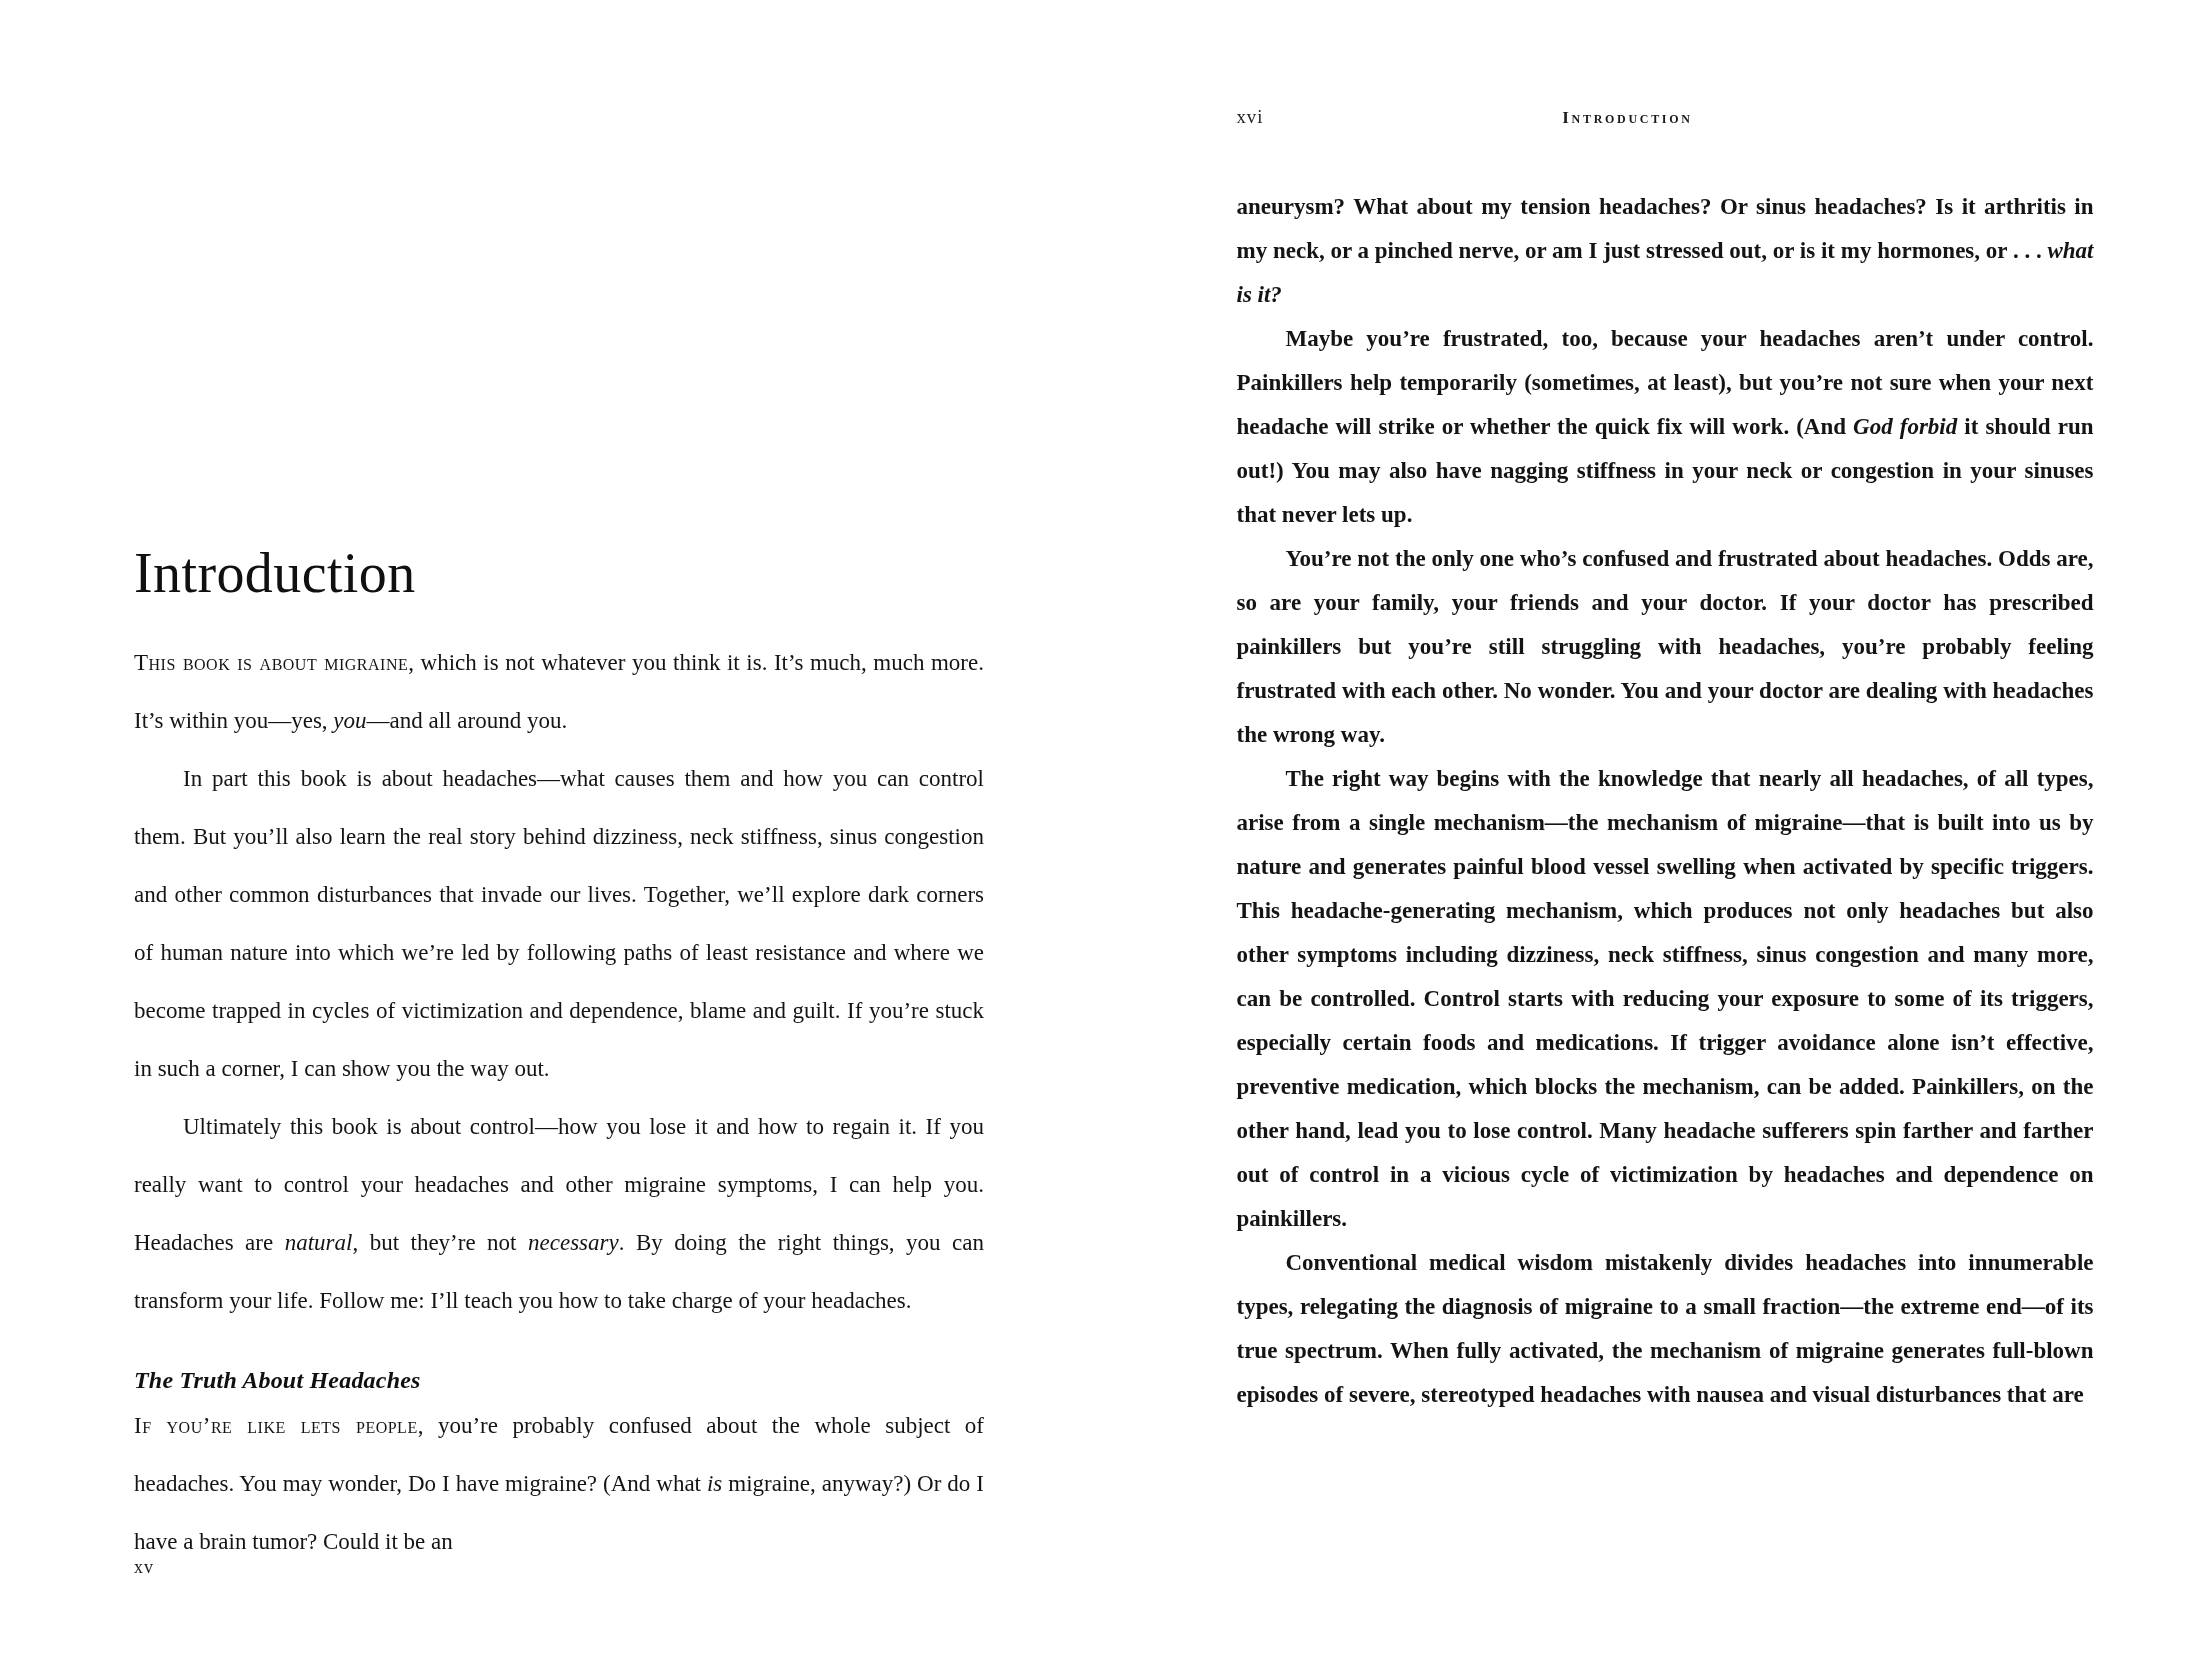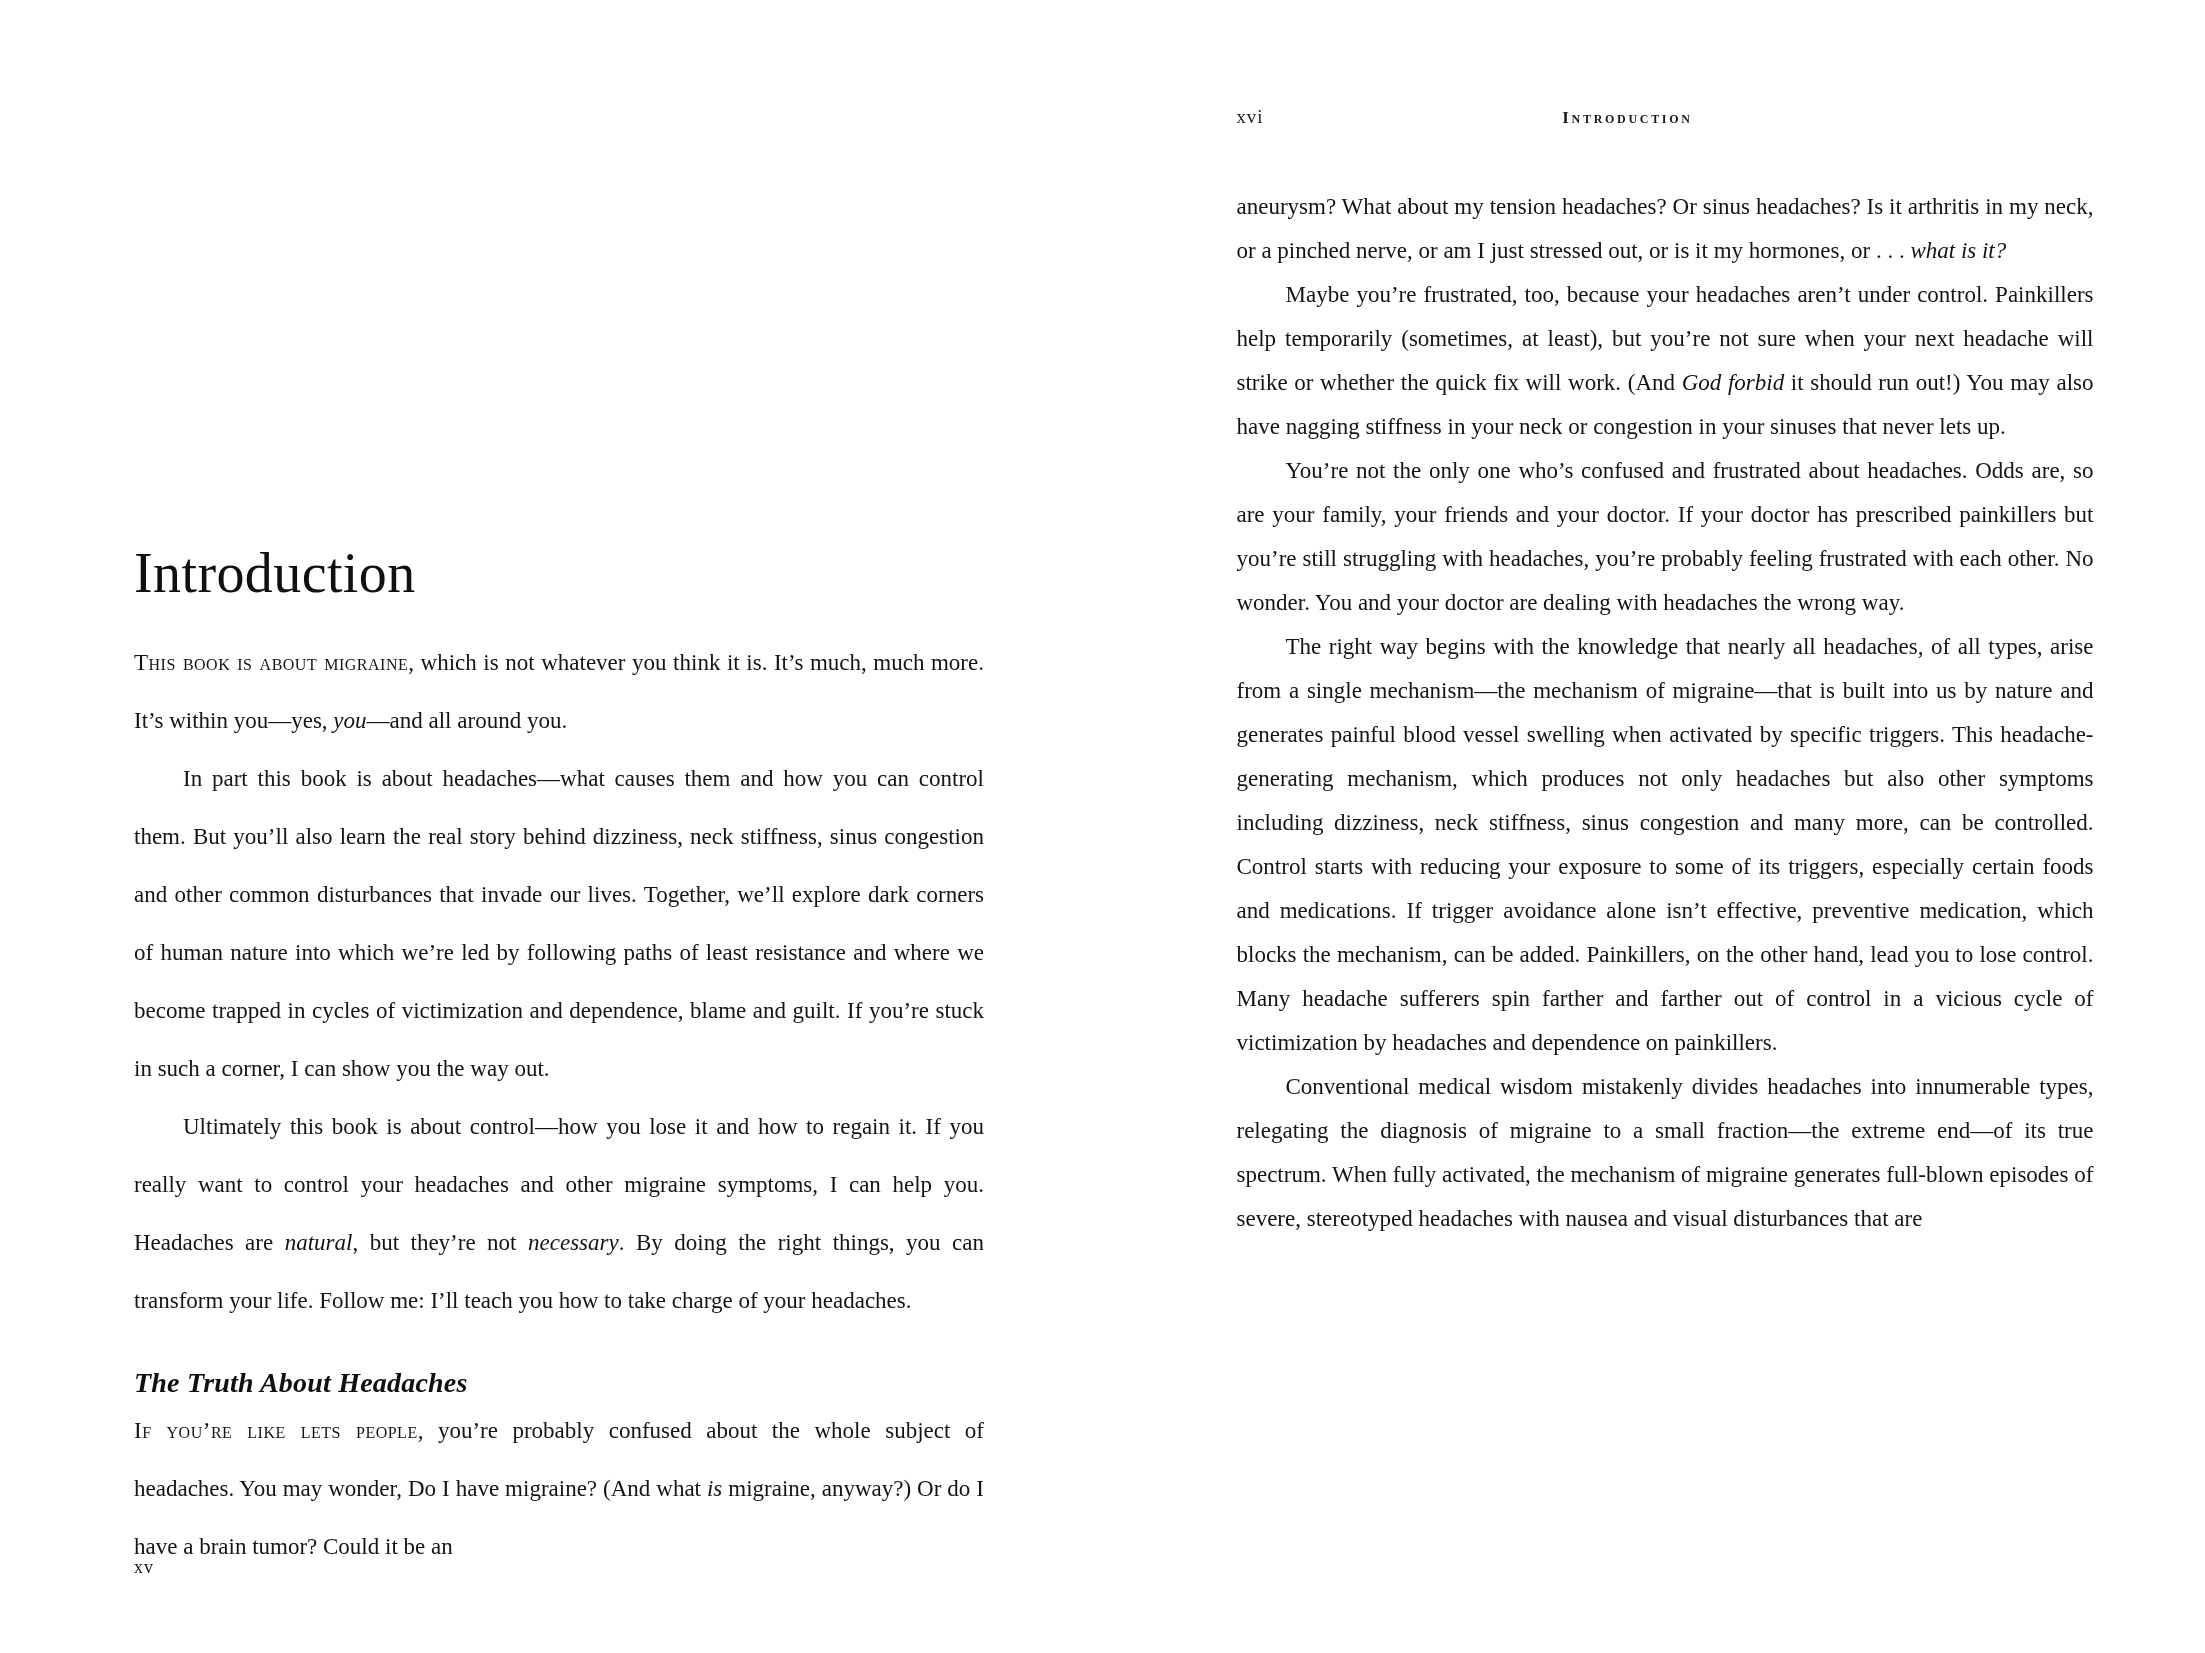--- a/index.html
+++ b/index.html
@@ -56,21 +56,21 @@
   }
   .smallcaps {
     font-variant: small-caps;
     letter-spacing: 0.5px;
   }
   em {
     font-style: italic;
   }
   .subhead {
     margin: 37px 0 3.4px 0;
-    font-size: 28px;
+    font-size: 24px;
     font-weight: bold;
     font-style: italic;
     letter-spacing: 0.2px;
     color: #101010;
   }
   .folio {
     position: absolute;
     font-size: 18px;
     letter-spacing: 1px;
     color: #222;
@@ -105,20 +105,21 @@
   }
   .page-right .content {
     position: absolute;
     left: 134px;
     top: 185px;
     width: 857px;
   }
   .page-right p.body {
     font-size: 23px;
     line-height: 44px;
+    font-weight: bold;
   }
 </style>
 </head>
 <body>
 
 <div class="spread">
 
   <div class="page page-left">
     <div class="content">
       <h1 class="chapter-title">Introduction</h1>

